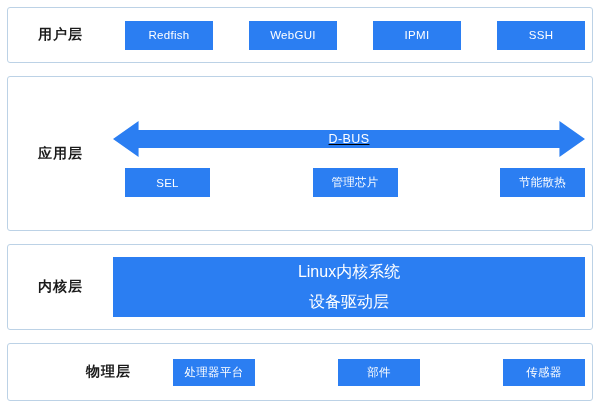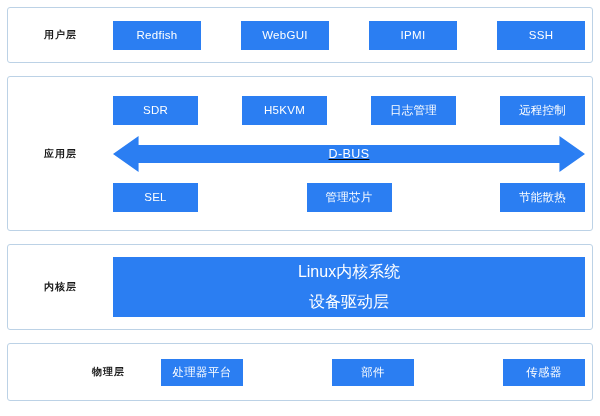--- a/index.html
+++ b/index.html
@@ -34,21 +34,21 @@
   }
   .panel-user   { height: 56px; }
   .panel-app    { height: 155px; }
   .panel-kernel { height: 86px; }
   .panel-phys   { height: 58px; padding-left: 48px; }
 
   .layer-label {
     width: 105px;
     flex: 0 0 105px;
     text-align: center;
-    font-size: 10px;
+    font-size: 14px;
     font-weight: bold;
     color: #1b1b1b;
     letter-spacing: 1px;
     font-family: "Liberation Sans", "DejaVu Sans", sans-serif;
   }
   .layer-body {
     flex: 1 1 auto;
     position: relative;
     height: 100%;
     display: flex;
@@ -68,20 +68,21 @@
     background: #2b7ef2;
     color: #ffffff;
     font-size: 11.5px;
     letter-spacing: .3px;
     display: flex;
     align-items: center;
     justify-content: center;
     box-sizing: border-box;
     height: 29px;
     user-select: none;
+    margin-left: 12px;
   }
   .row-user .node-box { width: 88px; }
   .row-app  .node-box { width: 85px; }
   .row-phys .node-box { width: 82px; height: 27px; font-size: 11.5px; }
 
   .bus-wrap {
     position: relative;
     width: 100%;
     height: 40px;
     margin: 9px 0;
@@ -133,26 +134,20 @@
         <div class="node-box">IPMI</div>
         <div class="node-box">SSH</div>
       </div>
     </div>
   </div>
 
   <div class="layer-panel panel-app">
     <div class="layer-label">应用层</div>
     <div class="layer-body">
 
-      <div class="box-row row-app">
-        <div class="node-box">SDR</div>
-        <div class="node-box">H5KVM</div>
-        <div class="node-box">日志管理</div>
-        <div class="node-box">远程控制</div>
-      </div>
 
       <div class="bus-wrap">
         <svg class="bus-arrow" viewBox="0 0 480 40" preserveAspectRatio="none">
           <polygon points="0,20 26,2 26,11 454,11 454,2 480,20 454,38 454,29 26,29 26,38" fill="#2b7ef2"></polygon>
         </svg>
         <span class="bus-label">D-BUS</span>
       </div>
 
       <div class="box-row row-app">
         <div class="node-box">SEL</div>

